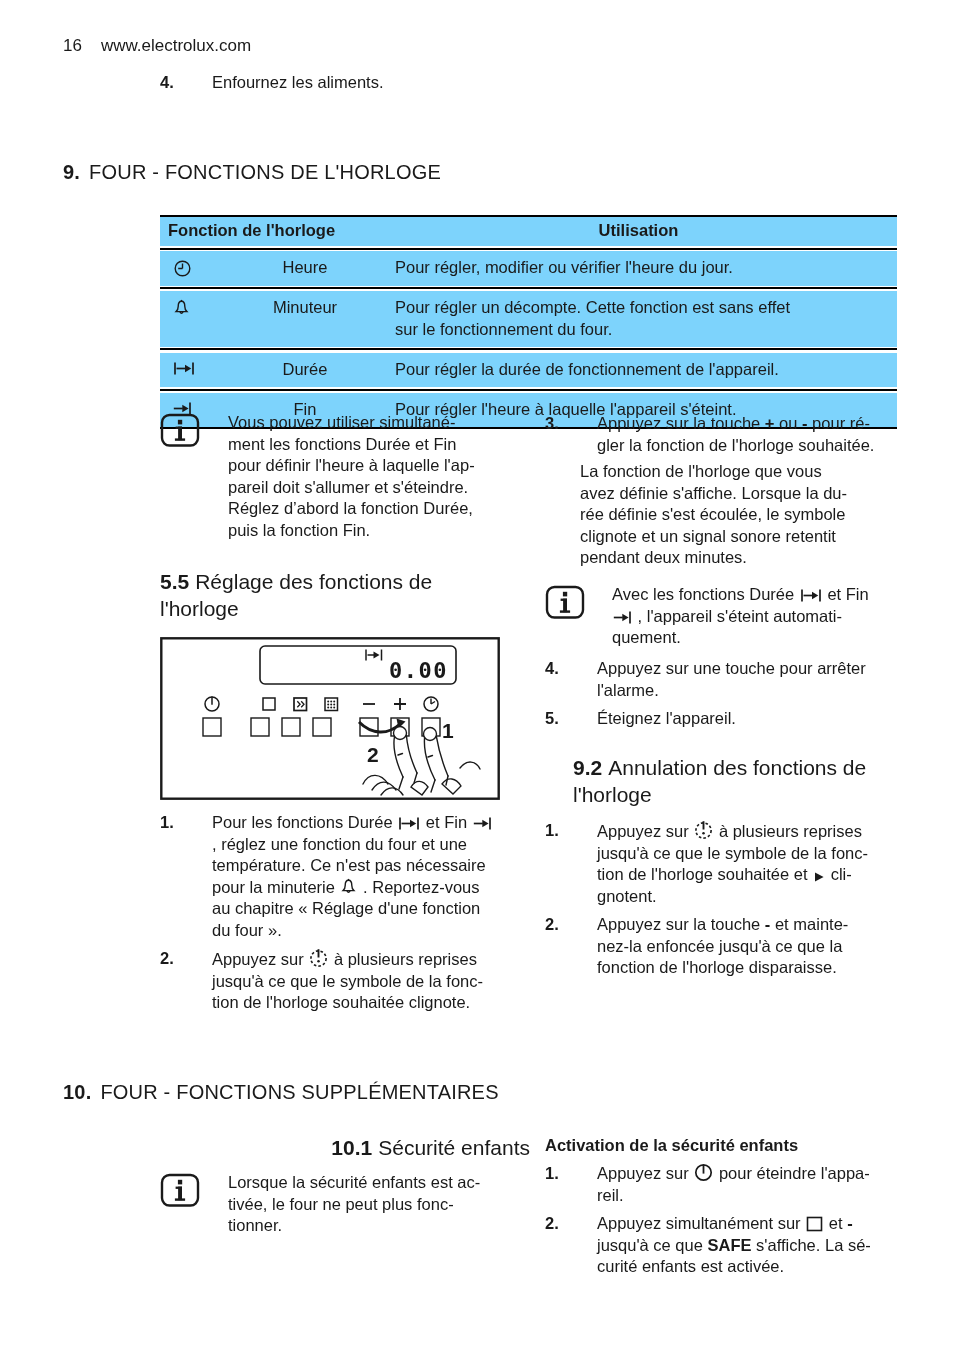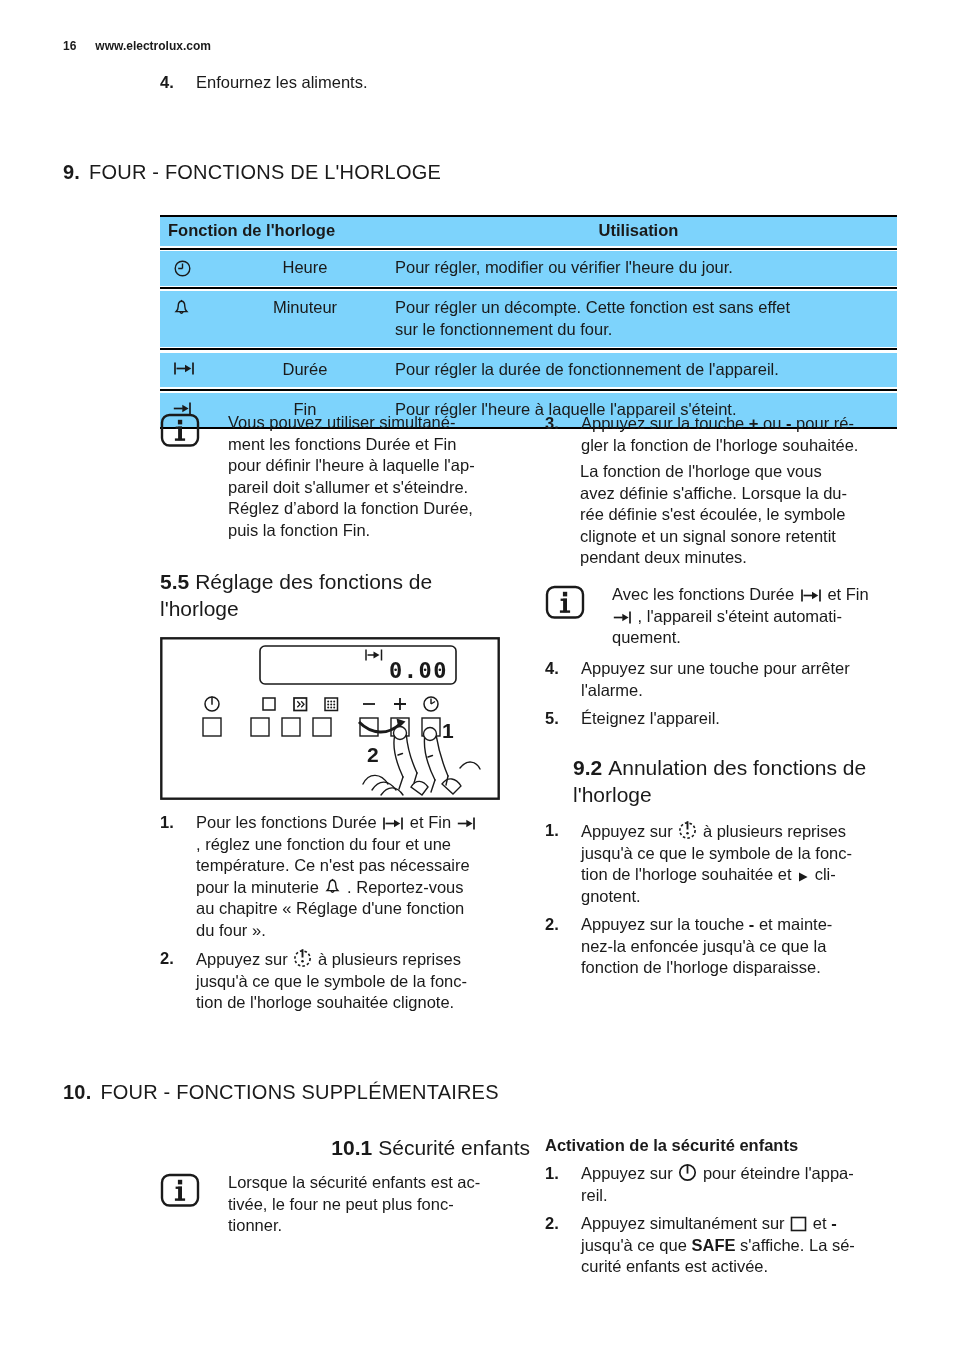--- a/index.html
+++ b/index.html
@@ -6,34 +6,34 @@
   body{
     width:954px;height:1352px;position:relative;background:#ffffff;
     font-family:"Liberation Sans",sans-serif;color:#1a1a1a;
     font-size:16.5px;line-height:21.5px;overflow:hidden;
   }
   .abs{position:absolute;}
   .rich{white-space:pre-line;}
   b{font-weight:bold;}
 
   
-  .pagehead{top:38px;left:63px;font-size:12px;font-weight:bold;line-height:16px;}
+  .pagehead{top:38px;left:63px;font-size:17px;font-weight:normal;line-height:16px;}
   .pagehead .url{margin-left:19px;}
 
   
   .h1{font-size:20px;line-height:32px;letter-spacing:.2px;font-weight:400;white-space:nowrap;}
   .h1 .hnum{font-weight:700;margin-right:9px;}
   
   .h2{font-size:21px;line-height:27px;font-weight:400;}
   .h2 .hnum{font-weight:700;margin-right:6px;}
 
   
   .step{position:relative;margin-bottom:7px;}
   .snum{position:absolute;left:0;top:0;font-weight:bold;}
-  .stext{margin-left:36px;}
+  .stext{margin-left:52px;}
 
   
   .note{display:block;}
   .iicon{position:absolute;left:0;top:1px;line-height:0;}
   .ntext{margin-left:68px;}
 
   
   .ftable{border-top:2.5px solid #000;border-bottom:2.5px solid #000;}
   .thead,.trow{display:flex;background:#7dd3fc;align-items:flex-start;}
   .thead{padding:3px 0 4px 0;}

